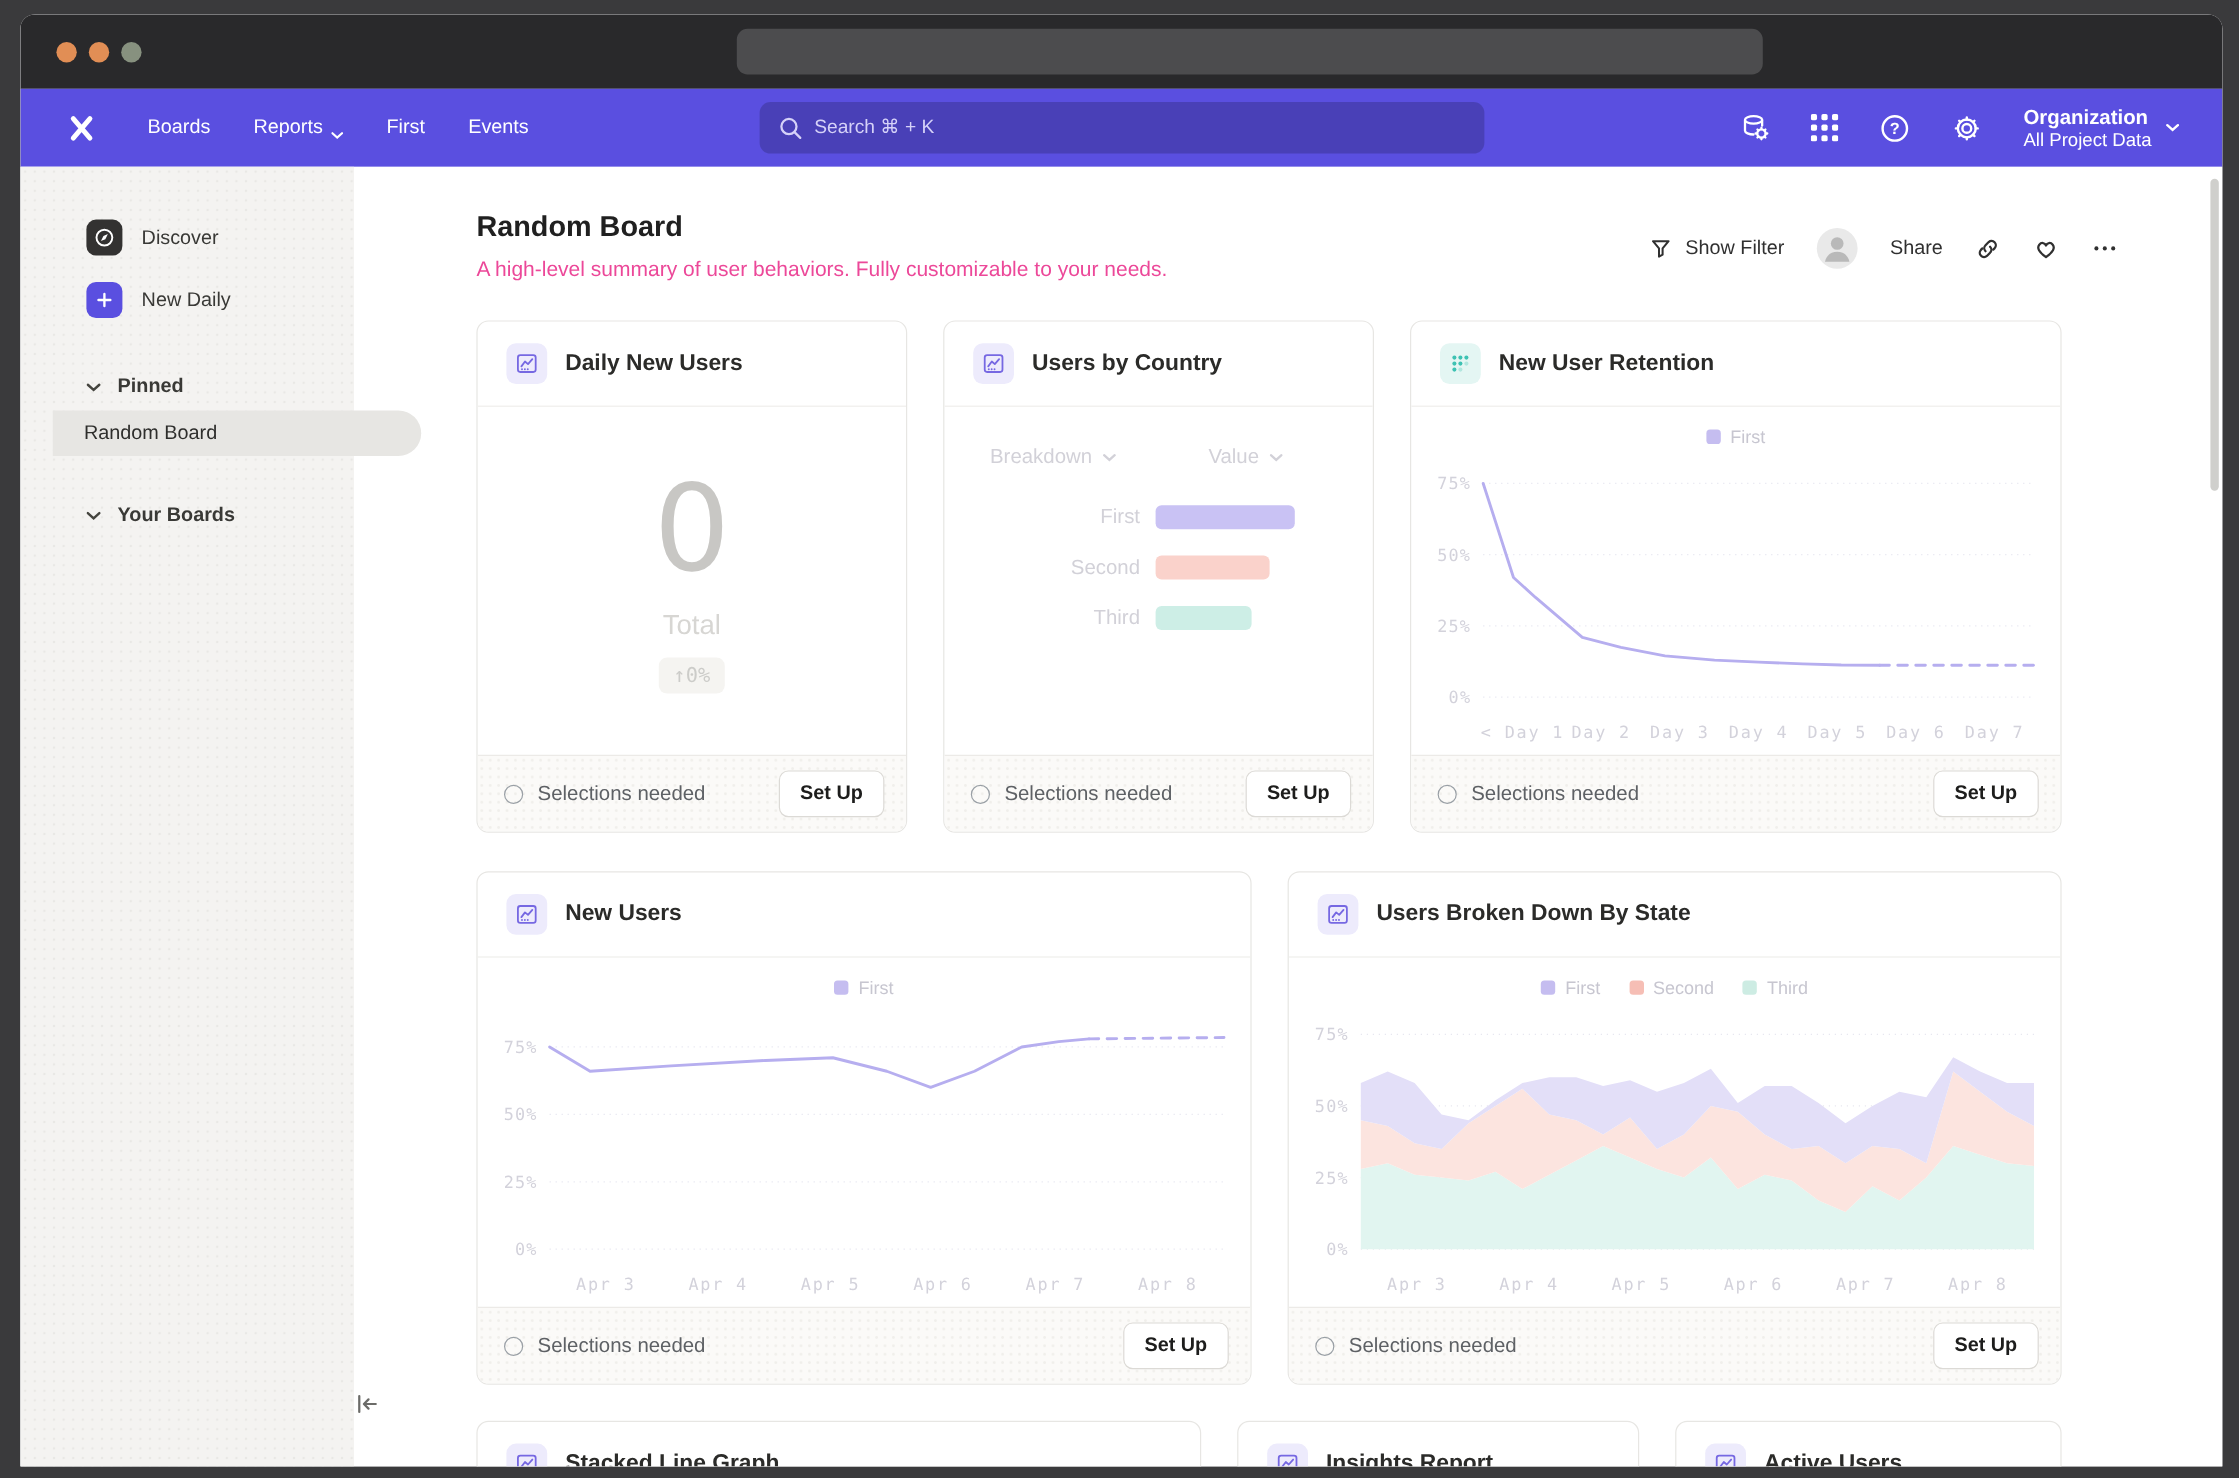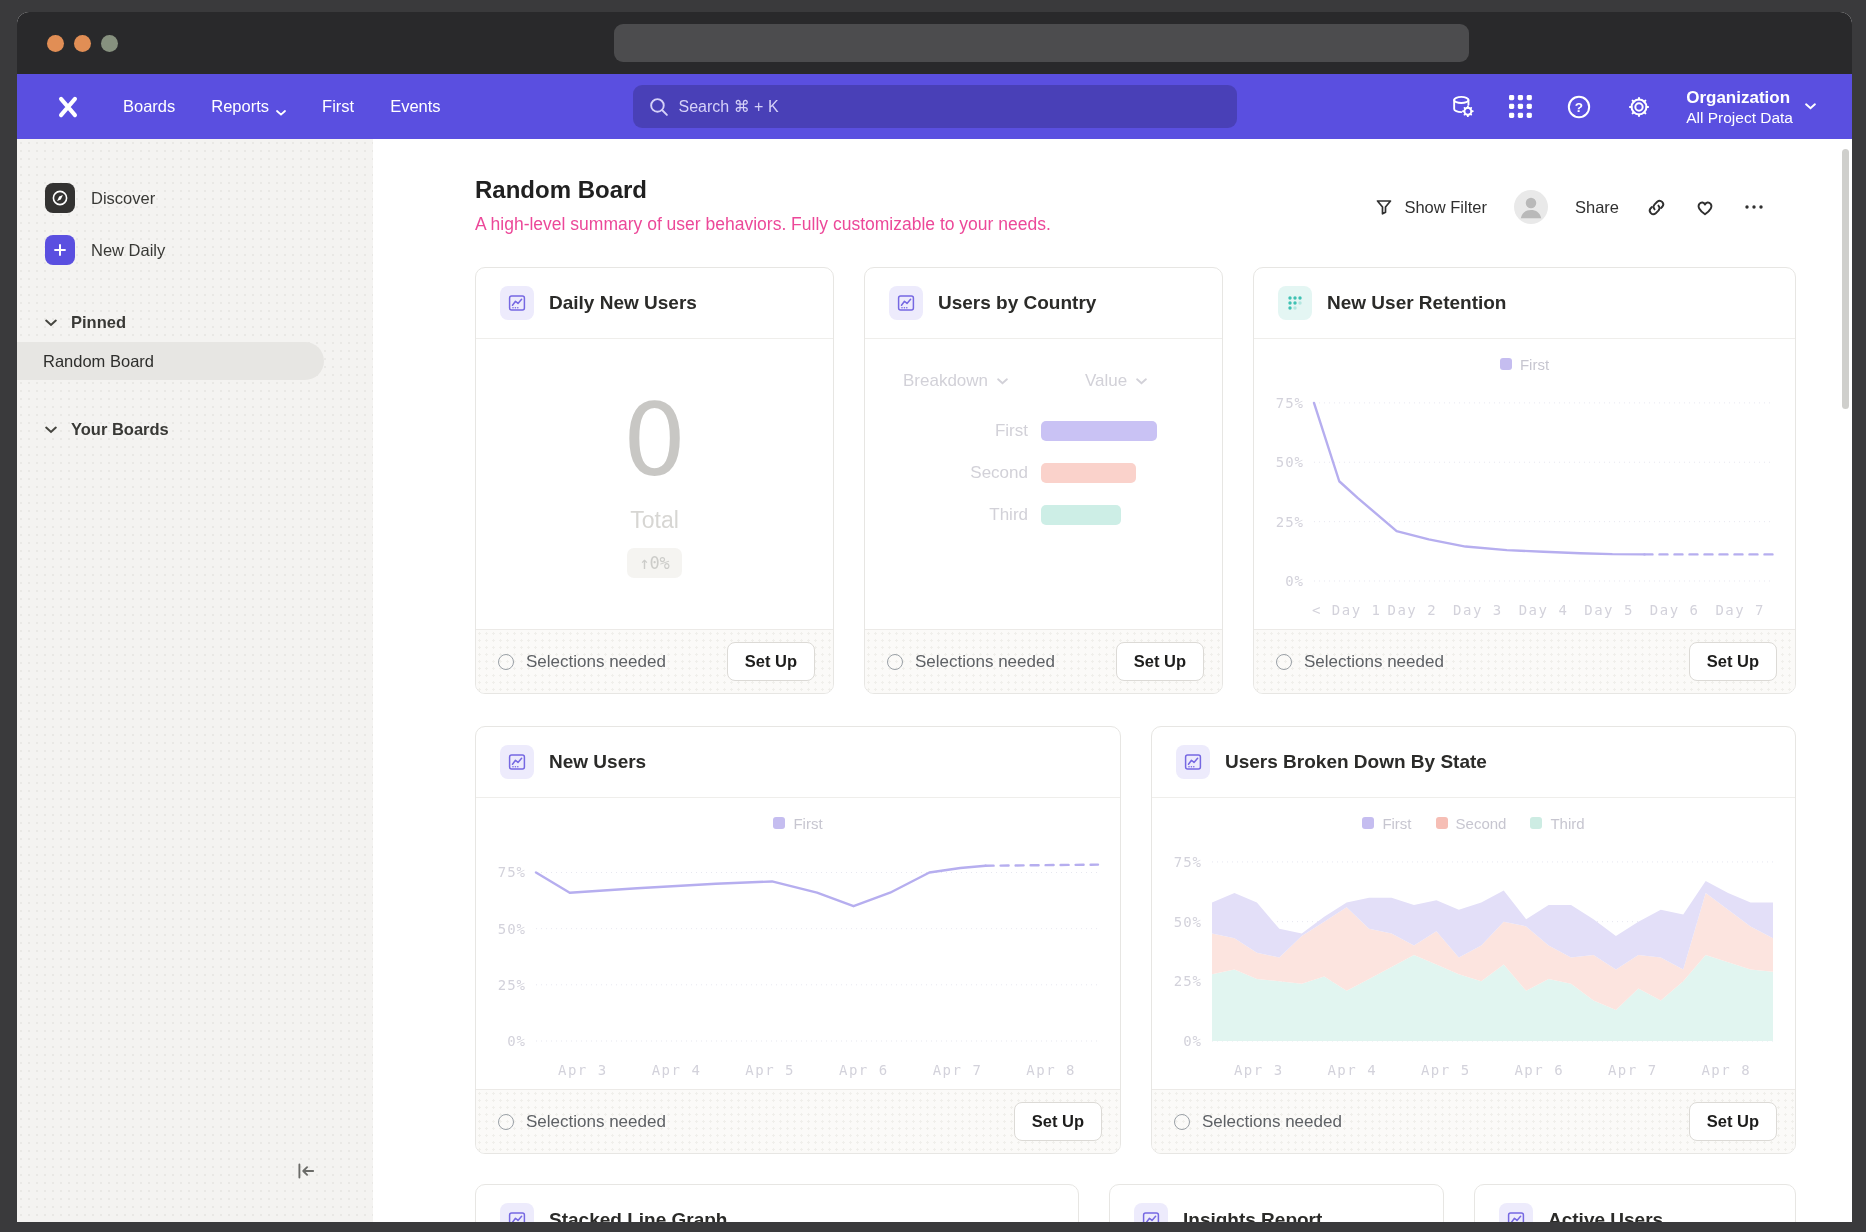--- a/index.html
+++ b/index.html
@@ -36,23 +36,23 @@
   .nav-right { position:absolute; right:0; top:0; height:100%; display:flex; align-items:center; gap:34px; padding-right:36px; }
   .nav-icon { color:#fff; display:flex; align-items:center; justify-content:center; cursor:pointer; }
   .org { display:flex; align-items:center; gap:12px; cursor:pointer; }
   .org-text { text-align:left; }
   .org-name { font-size:17px; font-weight:700; line-height:21px; }
   .org-project { font-size:15.5px; line-height:19px; }
 
   
   .content { flex:1; display:flex; min-height:0; background:#fff; position:relative; }
 
-  .sidebar { width:356px; flex:0 0 auto; background:#f4f3f1;
+  .sidebar { width:278px; flex:0 0 auto; background:#f4f3f1;
              background-image:radial-gradient(circle,#e9e8e5 1px, transparent 1.3px);
-             background-size:8px 8px; position:relative; }
+             background-size:8px 8px; position:relative;padding-left:27px; }
   .side-row { display:flex; align-items:center; gap:16px; height:38px; margin:0 14px 14px 28px;
               cursor:pointer; }
   .side-row.first { margin-top:40px; }
   .side-ic { width:30px; height:30px; border-radius:8px; display:flex; align-items:center;
              justify-content:center; flex:0 0 auto; }
   .side-ic.dark { background:#333231; color:#fff; }
   .side-ic.purple { background:#5a4fe0; color:#fff; }
   .side-label { font-size:16.5px; font-weight:500; color:#39393б; color:#393936; }
   .side-section { display:flex; align-items:center; gap:14px; margin:44px 14px 10px 28px;
                   cursor:pointer; }

